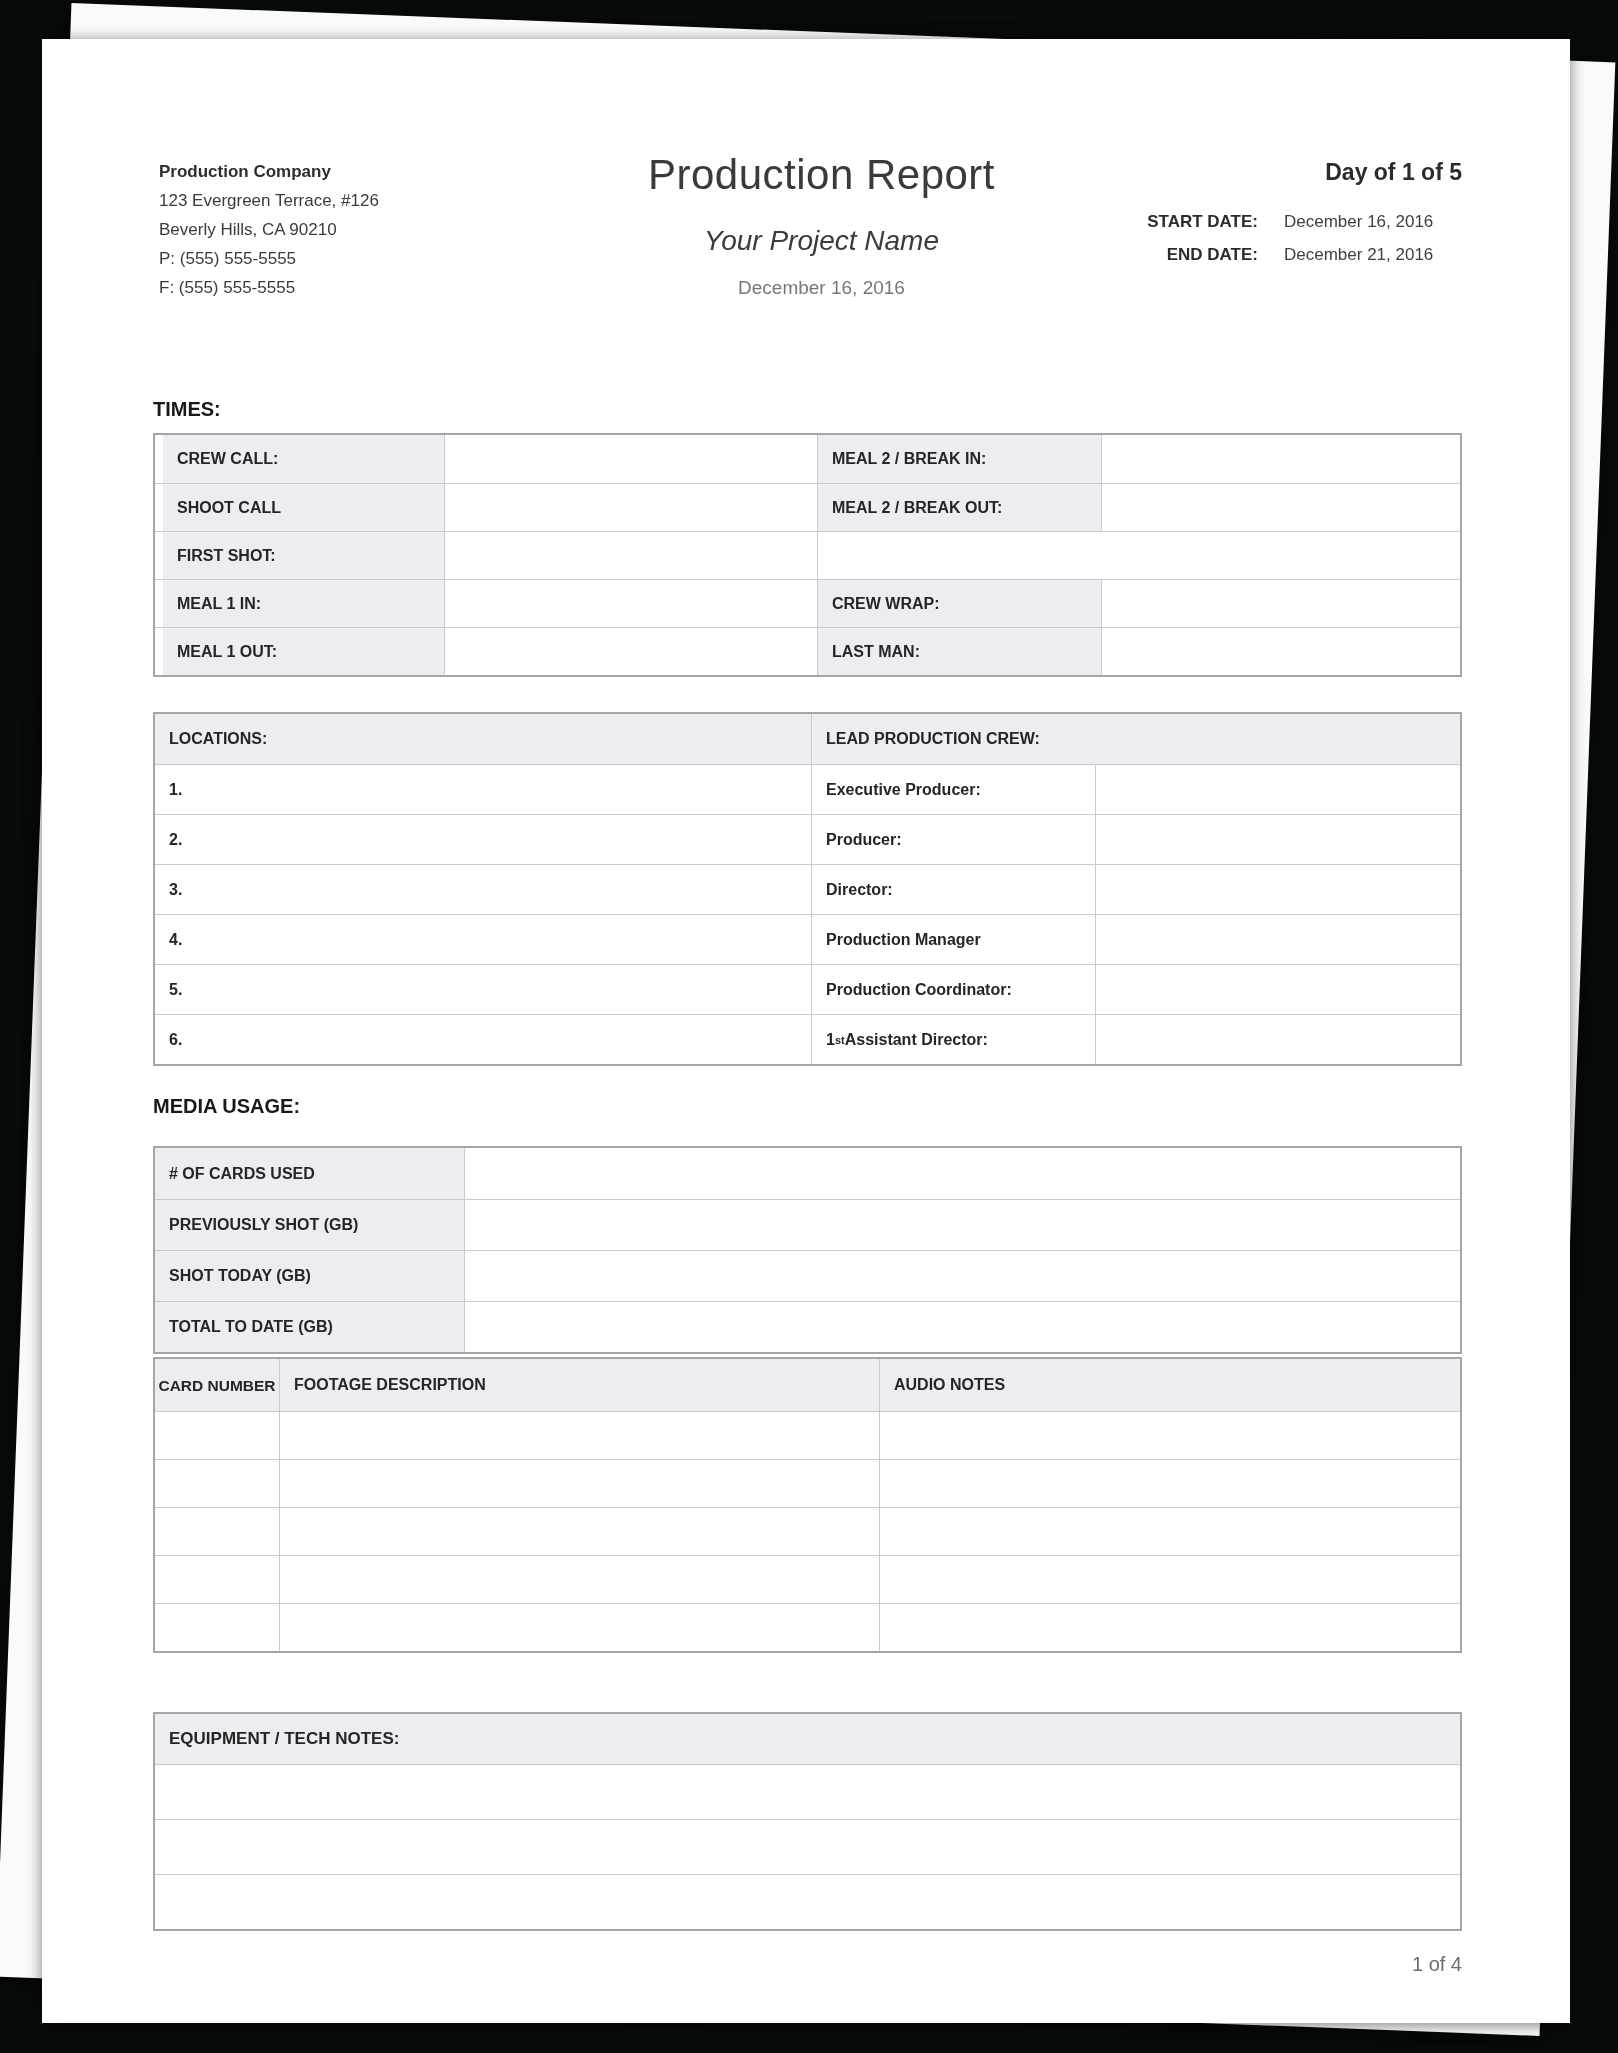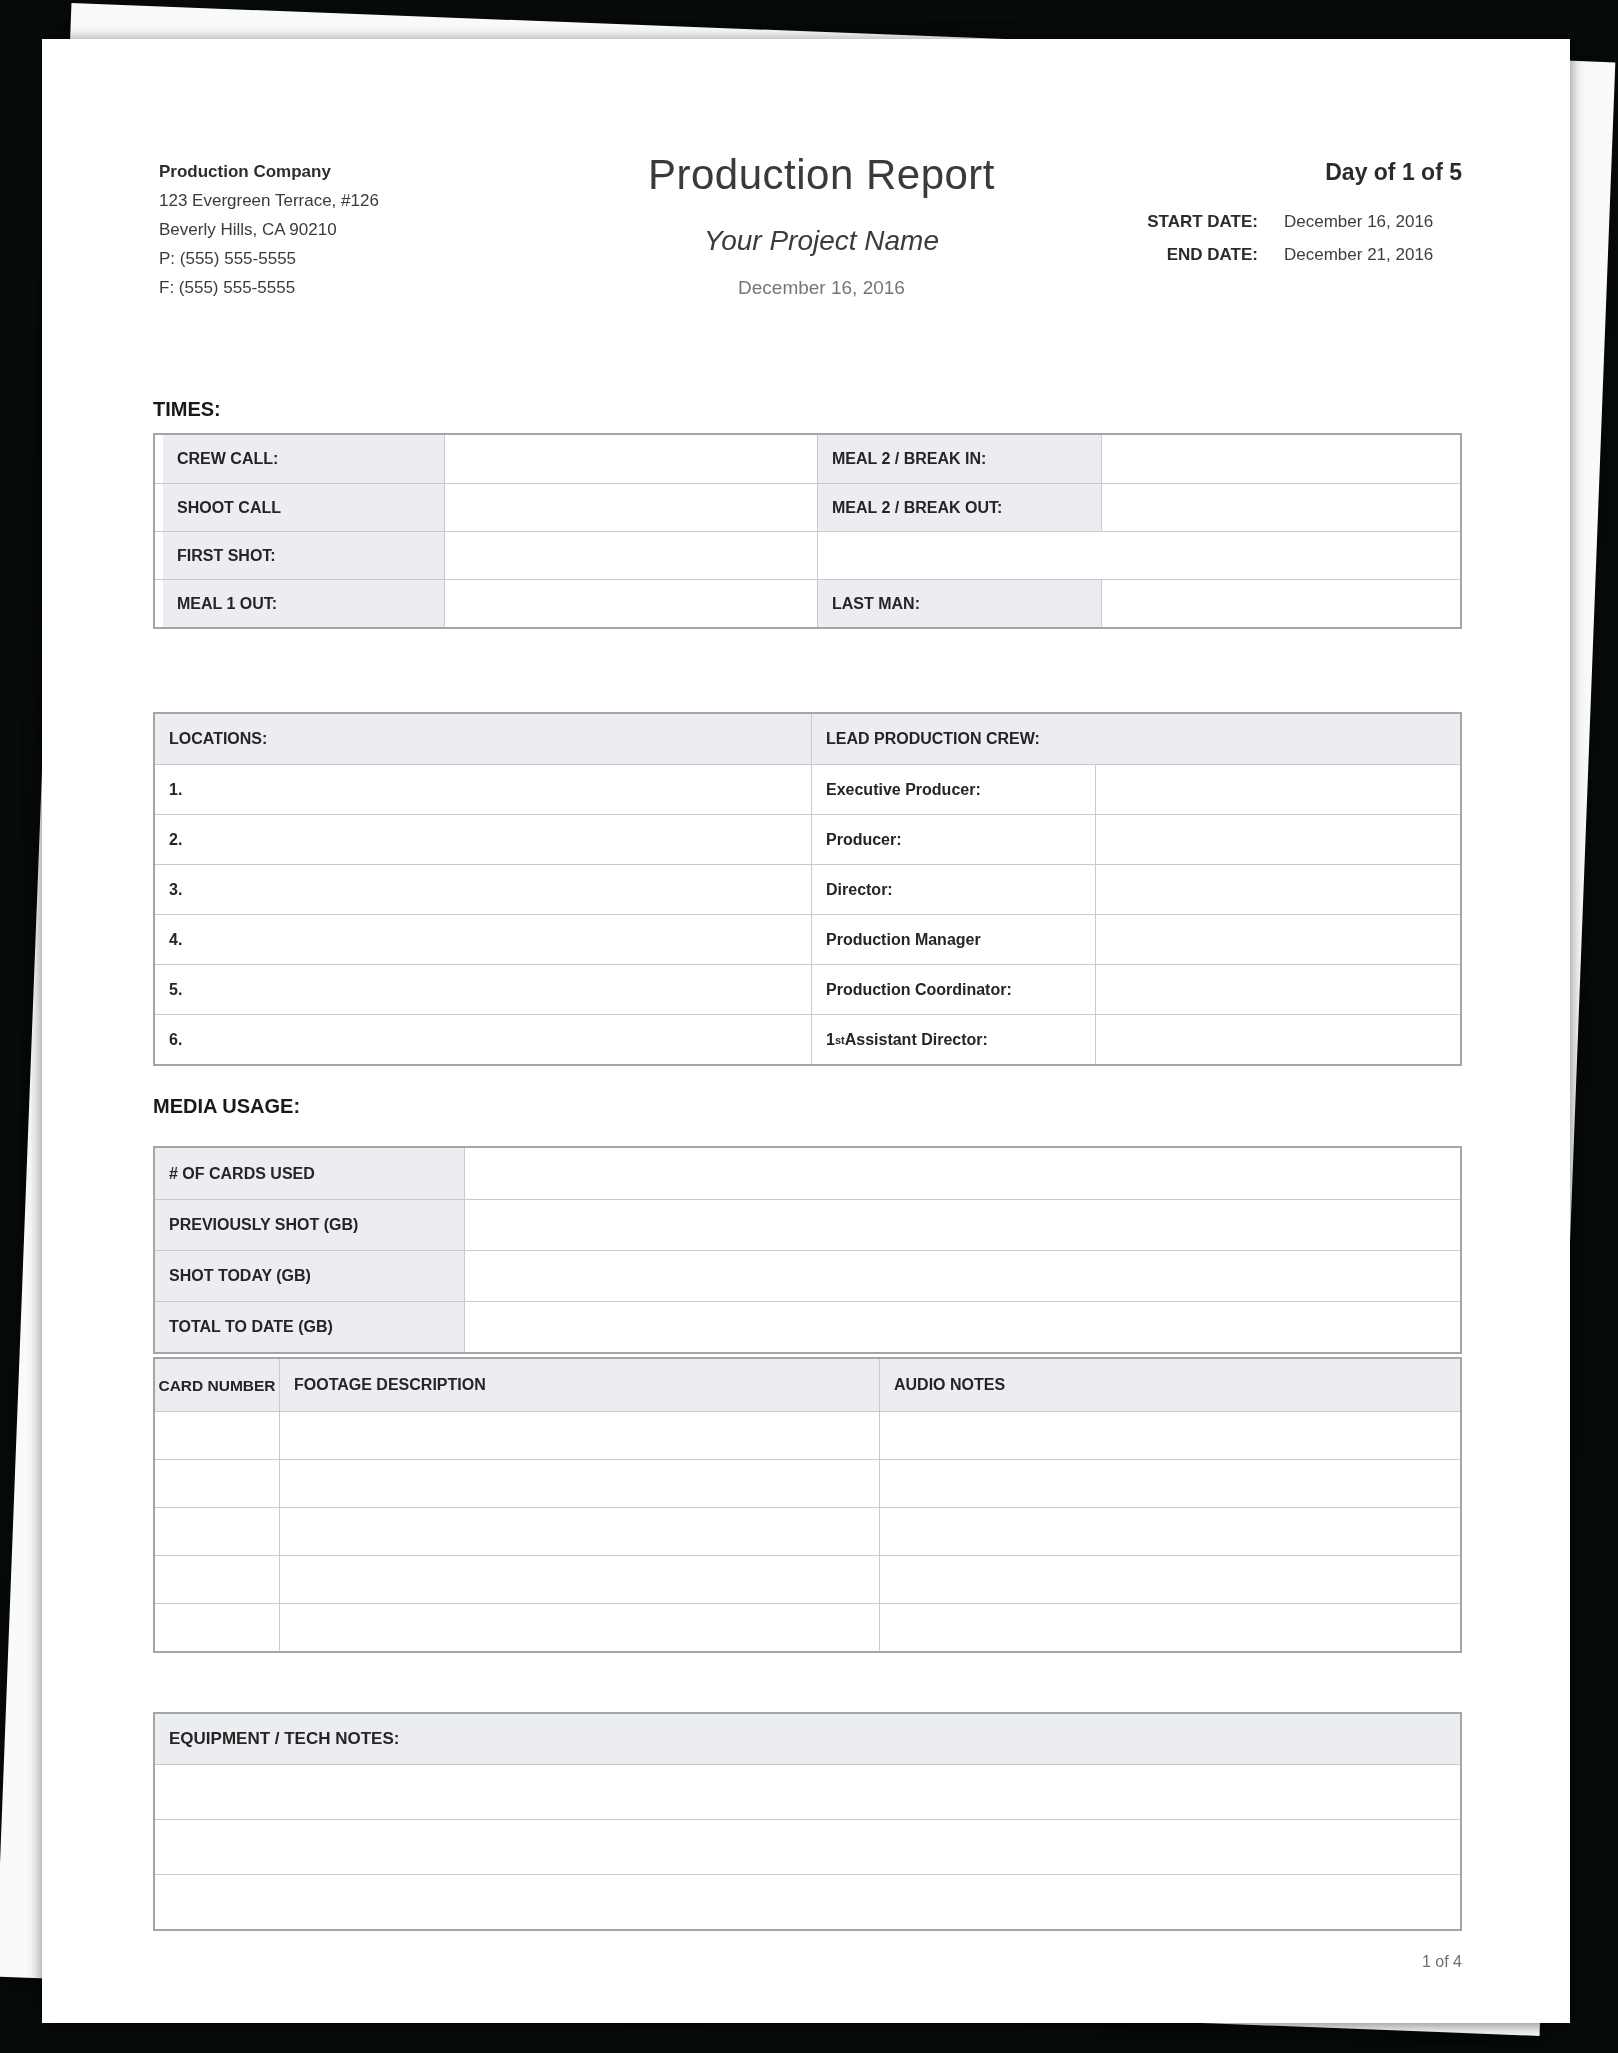--- a/index.html
+++ b/index.html
@@ -66,21 +66,21 @@
   .cc1 { width:125px; justify-content:center; text-align:center; padding-left:0; line-height:19px; font-size:15.5px; }
   .cc2 { width:600px; } .cc3 { flex:1; }
 
   #equipment-table { top:1673px; }
   #equipment-table .trow.head { height:50px; }
   #equipment-table .trow.body { height:55px; }
   .ec1 { flex:1; }
   #equipment-table .head .lbl-text { font-size:17px; }
 
   .sup { font-size:11px; vertical-align:super; line-height:0; }
-  .footer { position:absolute; top:1914px; right:108px; font-size:16px; color:#6e6e6e; }
+  .footer { position:absolute; top:1914px; right:108px; font-size:20px; color:#6e6e6e; }
 </style>
 </head>
 <body>
 
 <div class="back-sheet"></div>
 
 <div class="front-sheet">
   <div class="content">
 
     <div class="company">
@@ -122,20 +122,26 @@
         <div class="cell tc2"></div>
         <div class="cell shade lbl-text tc3">MEAL 2 / BREAK OUT:</div>
         <div class="cell tc4"></div>
       </div>
       <div class="trow">
         <div class="cell shade lbl-text tc1">FIRST SHOT:</div>
         <div class="cell tc2"></div>
         <div class="cell tc4"></div>
       </div>
       <div class="trow">
+        <div class="cell shade lbl-text tc1">MEAL 1 IN:</div>
+        <div class="cell tc2"></div>
+        <div class="cell shade lbl-text tc3">CREW WRAP:</div>
+        <div class="cell tc4"></div>
+      </div>
+      <div class="trow">
         <div class="cell shade lbl-text tc1">MEAL 1 OUT:</div>
         <div class="cell tc2"></div>
         <div class="cell shade lbl-text tc3">LAST MAN:</div>
         <div class="cell tc4"></div>
       </div>
     </div>
 
     <div class="tbl" id="locations-table">
       <div class="trow">
         <div class="cell shade lbl-text lc1">LOCATIONS:</div>

